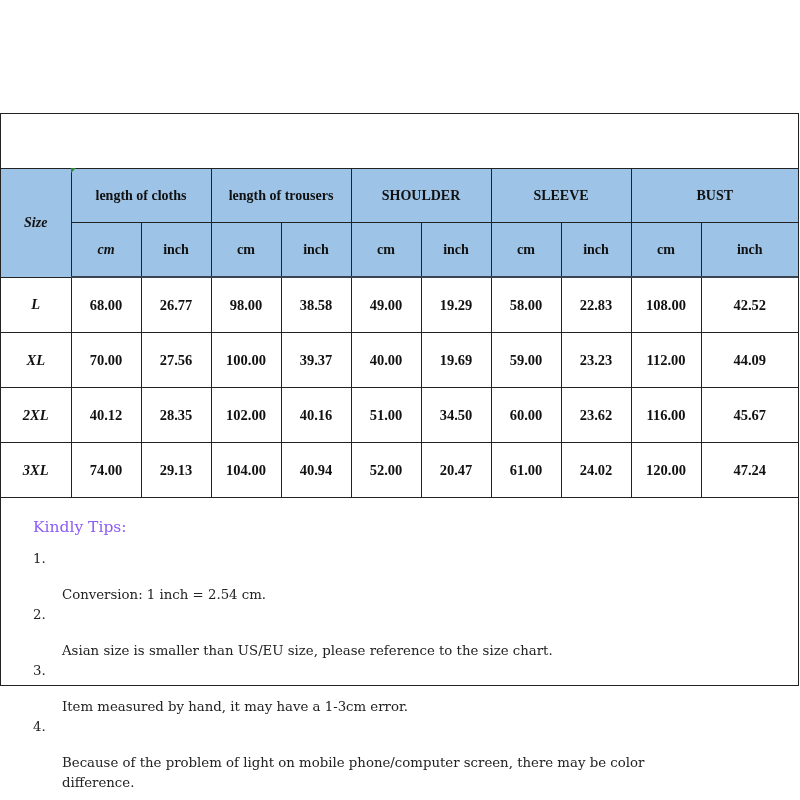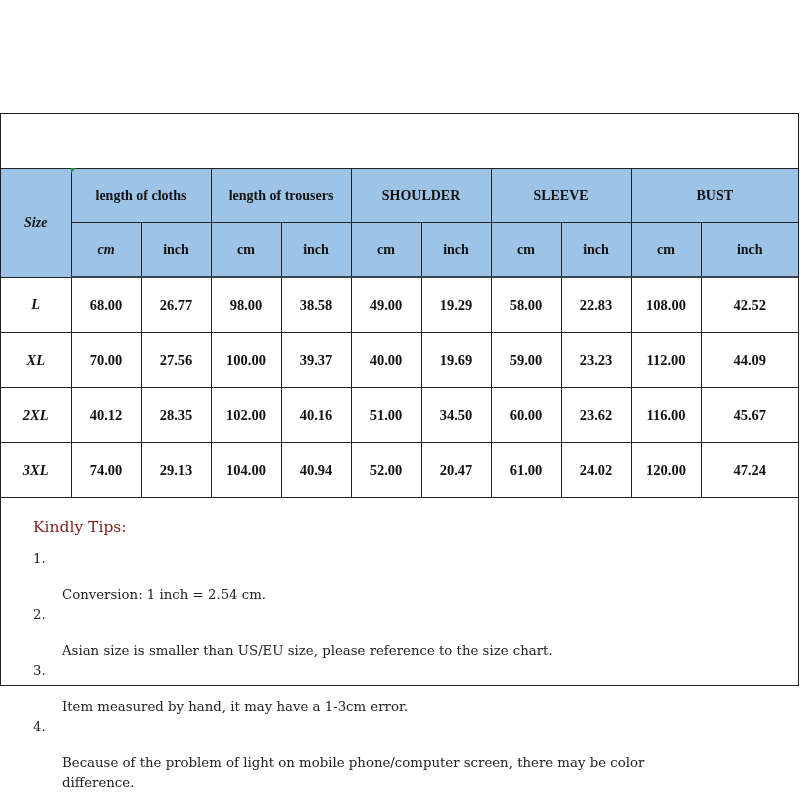--- a/index.html
+++ b/index.html
@@ -15,21 +15,21 @@
   table.size td, table.size th { border: 1.5px solid #222; text-align: center;
            font-weight: bold; font-size: 14.5px; padding: 0; }
   table.size th { background: #9dc3e6; font-size: 14px; }
   table.size tr.h1 th { height: 53px; }
   table.size tr.h2 th { height: 53px; }
   table.size tr.data td { height: 54px; font-size: 14.5px; }
   table.size tr.h2 th { border-bottom: 2px solid #3a4450; margin-left: 28px; }
   table.size th:first-child, table.size td:first-child { border-left: none; font-style: italic; }
   table.size th:last-child, table.size td:last-child { border-right: none; }
   .tips { position: absolute; left: 0; top: 386px; width: 797px; height: 185px; }
-  .tips-title { position: absolute; left: 32px; top: 18px; font-size: 17.5px; color: #7f1d1d;
+  .tips-title { position: absolute; left: 32px; top: 18px; font-size: 17.5px; color: #8b5cf6;
                 font-family: "DejaVu Serif", serif; font-size: 15.5px; }
   .tips-list { position: absolute; left: 32px; top: 49px; margin: 0; padding: 0; list-style: none;
                font-family: "DejaVu Serif", serif; font-size: 13.3px; color: #222; line-height: 20px; }
   .tips-list li { display: flex; }
   .tips-list .num { width: 29px; flex: none; }
   .tips-list .txt { width: 640px; margin-top: 36px; }
   .corner-mark { position: absolute; left: 70px; top: 54px; width: 0; height: 0;
                  border-top: 5px solid #2e8b3a; border-right: 5px solid transparent; }
 </style>
 </head>

